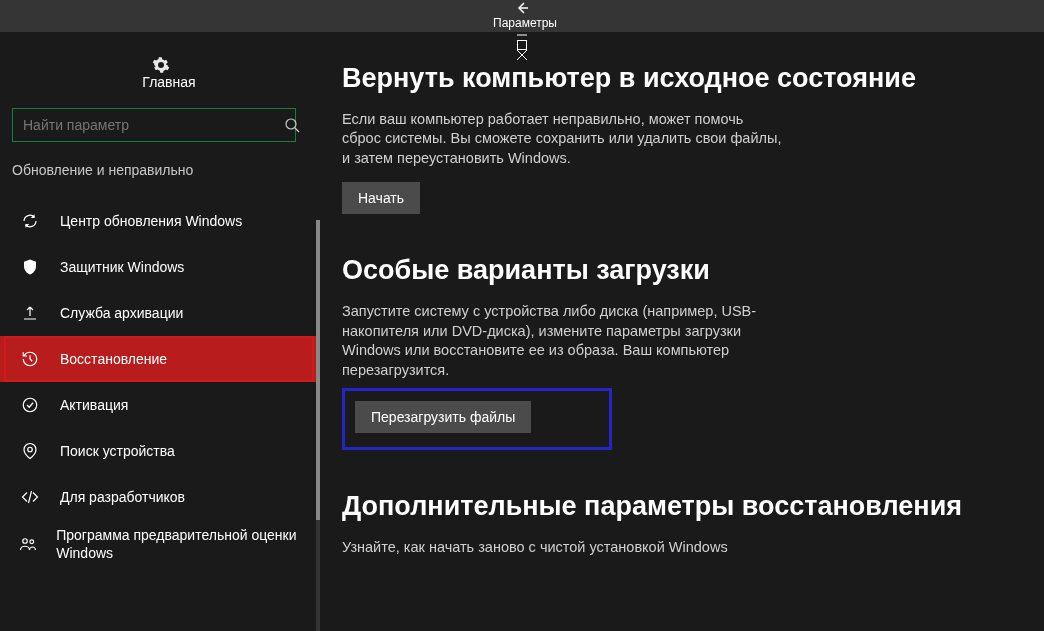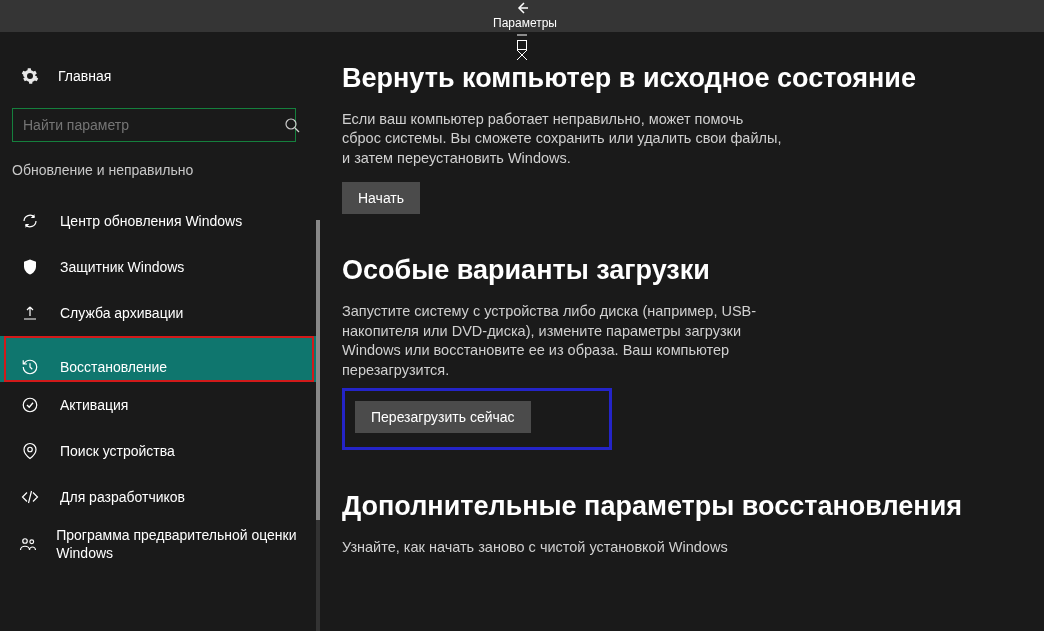--- a/index.html
+++ b/index.html
@@ -46,20 +46,21 @@
     width: 320px;
     padding-top: 24px;
     position: relative;
   }
   .home-row {
     display: flex; align-items: center;
     height: 40px;
     padding-left: 18px;
     font-size: 14px;
     cursor: pointer;
+    flex-direction: column;
   }
   .home-row .icon { width: 24px; display: flex; align-items: center; justify-content: center; margin-right: 16px; }
   .search-wrap {
     margin: 12px 12px 0 12px;
     position: relative;
   }
   .search-input {
     width: 284px;
     height: 34px;
     background: #1a1a1a;
@@ -91,21 +92,21 @@
     color: #fff;
     cursor: pointer;
     position: relative;
   }
   .nav-item .icon {
     width: 24px; display: flex; align-items: center; justify-content: center;
     margin-right: 18px;
     color: #fff;
   }
   .nav-item .label { line-height: 1.3; padding-right: 10px; }
-  .nav-item.selected { background: #0f766e; align-items: flex-end; }
+  .nav-item.selected { background: #b91c1c; }
   .red-highlight {
     border: 2px solid #d11a1a;
     position: absolute;
     left: 4px; right: 6px; top: 0; bottom: 0;
     pointer-events: none;
   }
 
   .vscroll {
     position: absolute;
     right: 0; top: 188px; bottom: 0;
@@ -296,21 +297,21 @@
     <div class="section">
       <h1>Вернуть компьютер в исходное состояние</h1>
       <p>Если ваш компьютер работает неправильно, может помочь сброс системы. Вы сможете сохранить или удалить свои файлы, и затем переустановить Windows.</p>
       <button class="btn">Начать</button>
     </div>
 
     <div class="section">
       <h1>Особые варианты загрузки</h1>
       <p>Запустите систему с устройства либо диска (например, USB-накопителя или DVD-диска), измените параметры загрузки Windows или восстановите ее из образа. Ваш компьютер перезагрузится.</p>
       <div class="blue-highlight">
-        <button class="btn">Перезагрузить сейчас</button>
+        <button class="btn">Перезагрузить файлы</button>
       </div>
     </div>
 
     <div class="section" style="margin-top:30px;">
       <h1>Дополнительные параметры восстановления</h1>
       <p class="faded">Узнайте, как начать заново с чистой установкой Windows</p>
     </div>
   </div>
 </div>
 

